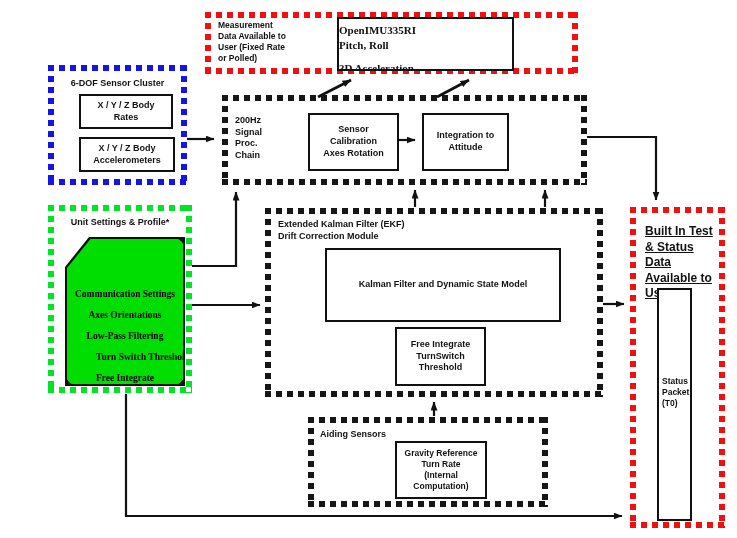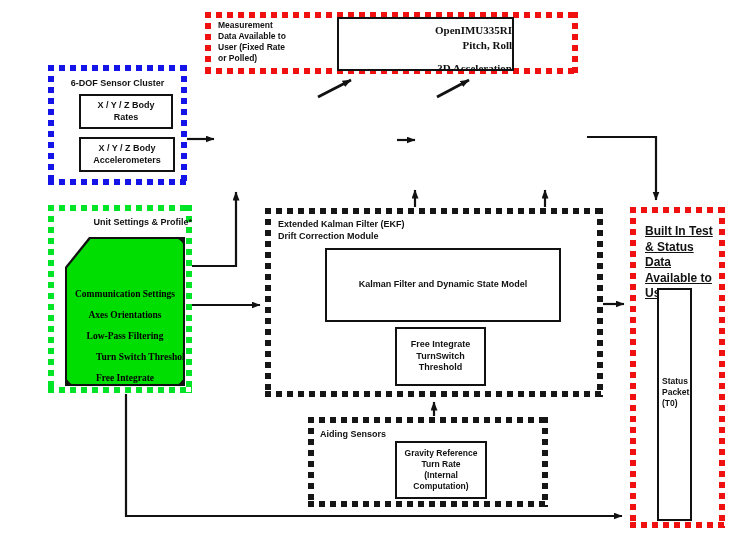--- a/index.html
+++ b/index.html
@@ -16,21 +16,21 @@
     background-size:100% 6px,100% 6px,6px 100%,6px 100%;
     background-position:left top,left bottom,left top,right top;}
   .lbl{position:absolute;font-weight:bold;font-size:9px;line-height:1.3;
        white-space:pre-line;color:#111;}
   .cbox{position:absolute;border:2px solid #111;background:#fff;display:flex;
         align-items:center;justify-content:center;text-align:center;
         font-weight:bold;font-size:9px;line-height:1.3;white-space:pre-line;color:#111;}
   .ctr{text-align:center;}
   
   .imu-box{position:absolute;border:2px solid #111;background:#fff;overflow:hidden;
-           text-align:right;font-family:"Liberation Serif",serif;font-weight:bold;
+           text-align:left;font-family:"Liberation Serif",serif;font-weight:bold;
            font-size:11px;line-height:15px;color:#111;}
   
   .card-outer{position:absolute;background:#111;
     clip-path:polygon(24px 0,100% 0,100% 100%,0 100%,0 30px);}
   .card-inner{position:absolute;left:0;top:0;right:0;bottom:0;background:var(--green_fill,#00dd00);
     clip-path:polygon(25.5px 2px,calc(100% - 2px) 2px,calc(100% - 2px) calc(100% - 2px),2px calc(100% - 2px),2px 31px);border-radius:14px;}
   .card-item{position:absolute;left:0;width:100%;text-align:center;
     font-family:"Liberation Serif",serif;font-weight:bold;font-size:9.5px;color:#000;}
   svg.wires{position:absolute;left:0;top:0;pointer-events:none;}
 </style>
@@ -52,23 +52,34 @@
   </div>
 
   <div class="dashbox" style="--c:var(--blue,#1414e8);left:48px;top:65px;width:139px;height:120px;">
     <div class="lbl ctr" style="left:0;top:13px;width:100%;">6-DOF Sensor Cluster</div>
     <div class="cbox" style="left:31px;top:29px;width:90px;height:31px;">X / Y / Z Body
 Rates</div>
     <div class="cbox" style="left:31px;top:72px;width:92px;height:31px;">X / Y / Z Body
 Accelerometers</div>
   </div>
 
+  <div class="dashbox" style="--c:var(--black,#161616);left:222px;top:95px;width:365px;height:90px;">
+    <div class="lbl" style="left:13px;top:20px;">200Hz
+Signal
+Proc.
+Chain</div>
+    <div class="cbox" style="left:86px;top:18px;width:87px;height:54px;">Sensor
+Calibration
+Axes Rotation</div>
+    <div class="cbox" style="left:200px;top:18px;width:83px;height:54px;">Integration to
+Attitude</div>
+  </div>
 
   <div class="dashbox" style="--c:var(--green_dash,#00e428);left:48px;top:205px;width:144px;height:188px;">
-    <div class="lbl ctr" style="left:0;top:12px;width:100%;text-align:right;">Unit Settings &amp; Profile*</div>
+    <div class="lbl ctr" style="left:0;top:12px;width:100%;">Unit Settings &amp; Profile*</div>
     <div class="card-outer" style="left:17px;top:32px;width:120px;height:149px;">
       <div class="card-inner">
         <div class="card-item" style="top:52px;">Communication Settings</div>
         <div class="card-item" style="top:73px;">Axes Orientations</div>
         <div class="card-item" style="top:94px;">Low-Pass Filtering</div>
         <div class="card-item" style="top:115px;padding-left:18px;">Turn Switch Threshold</div>
         <div class="card-item" style="top:136px;">Free Integrate</div>
       </div>
     </div>
   </div>

